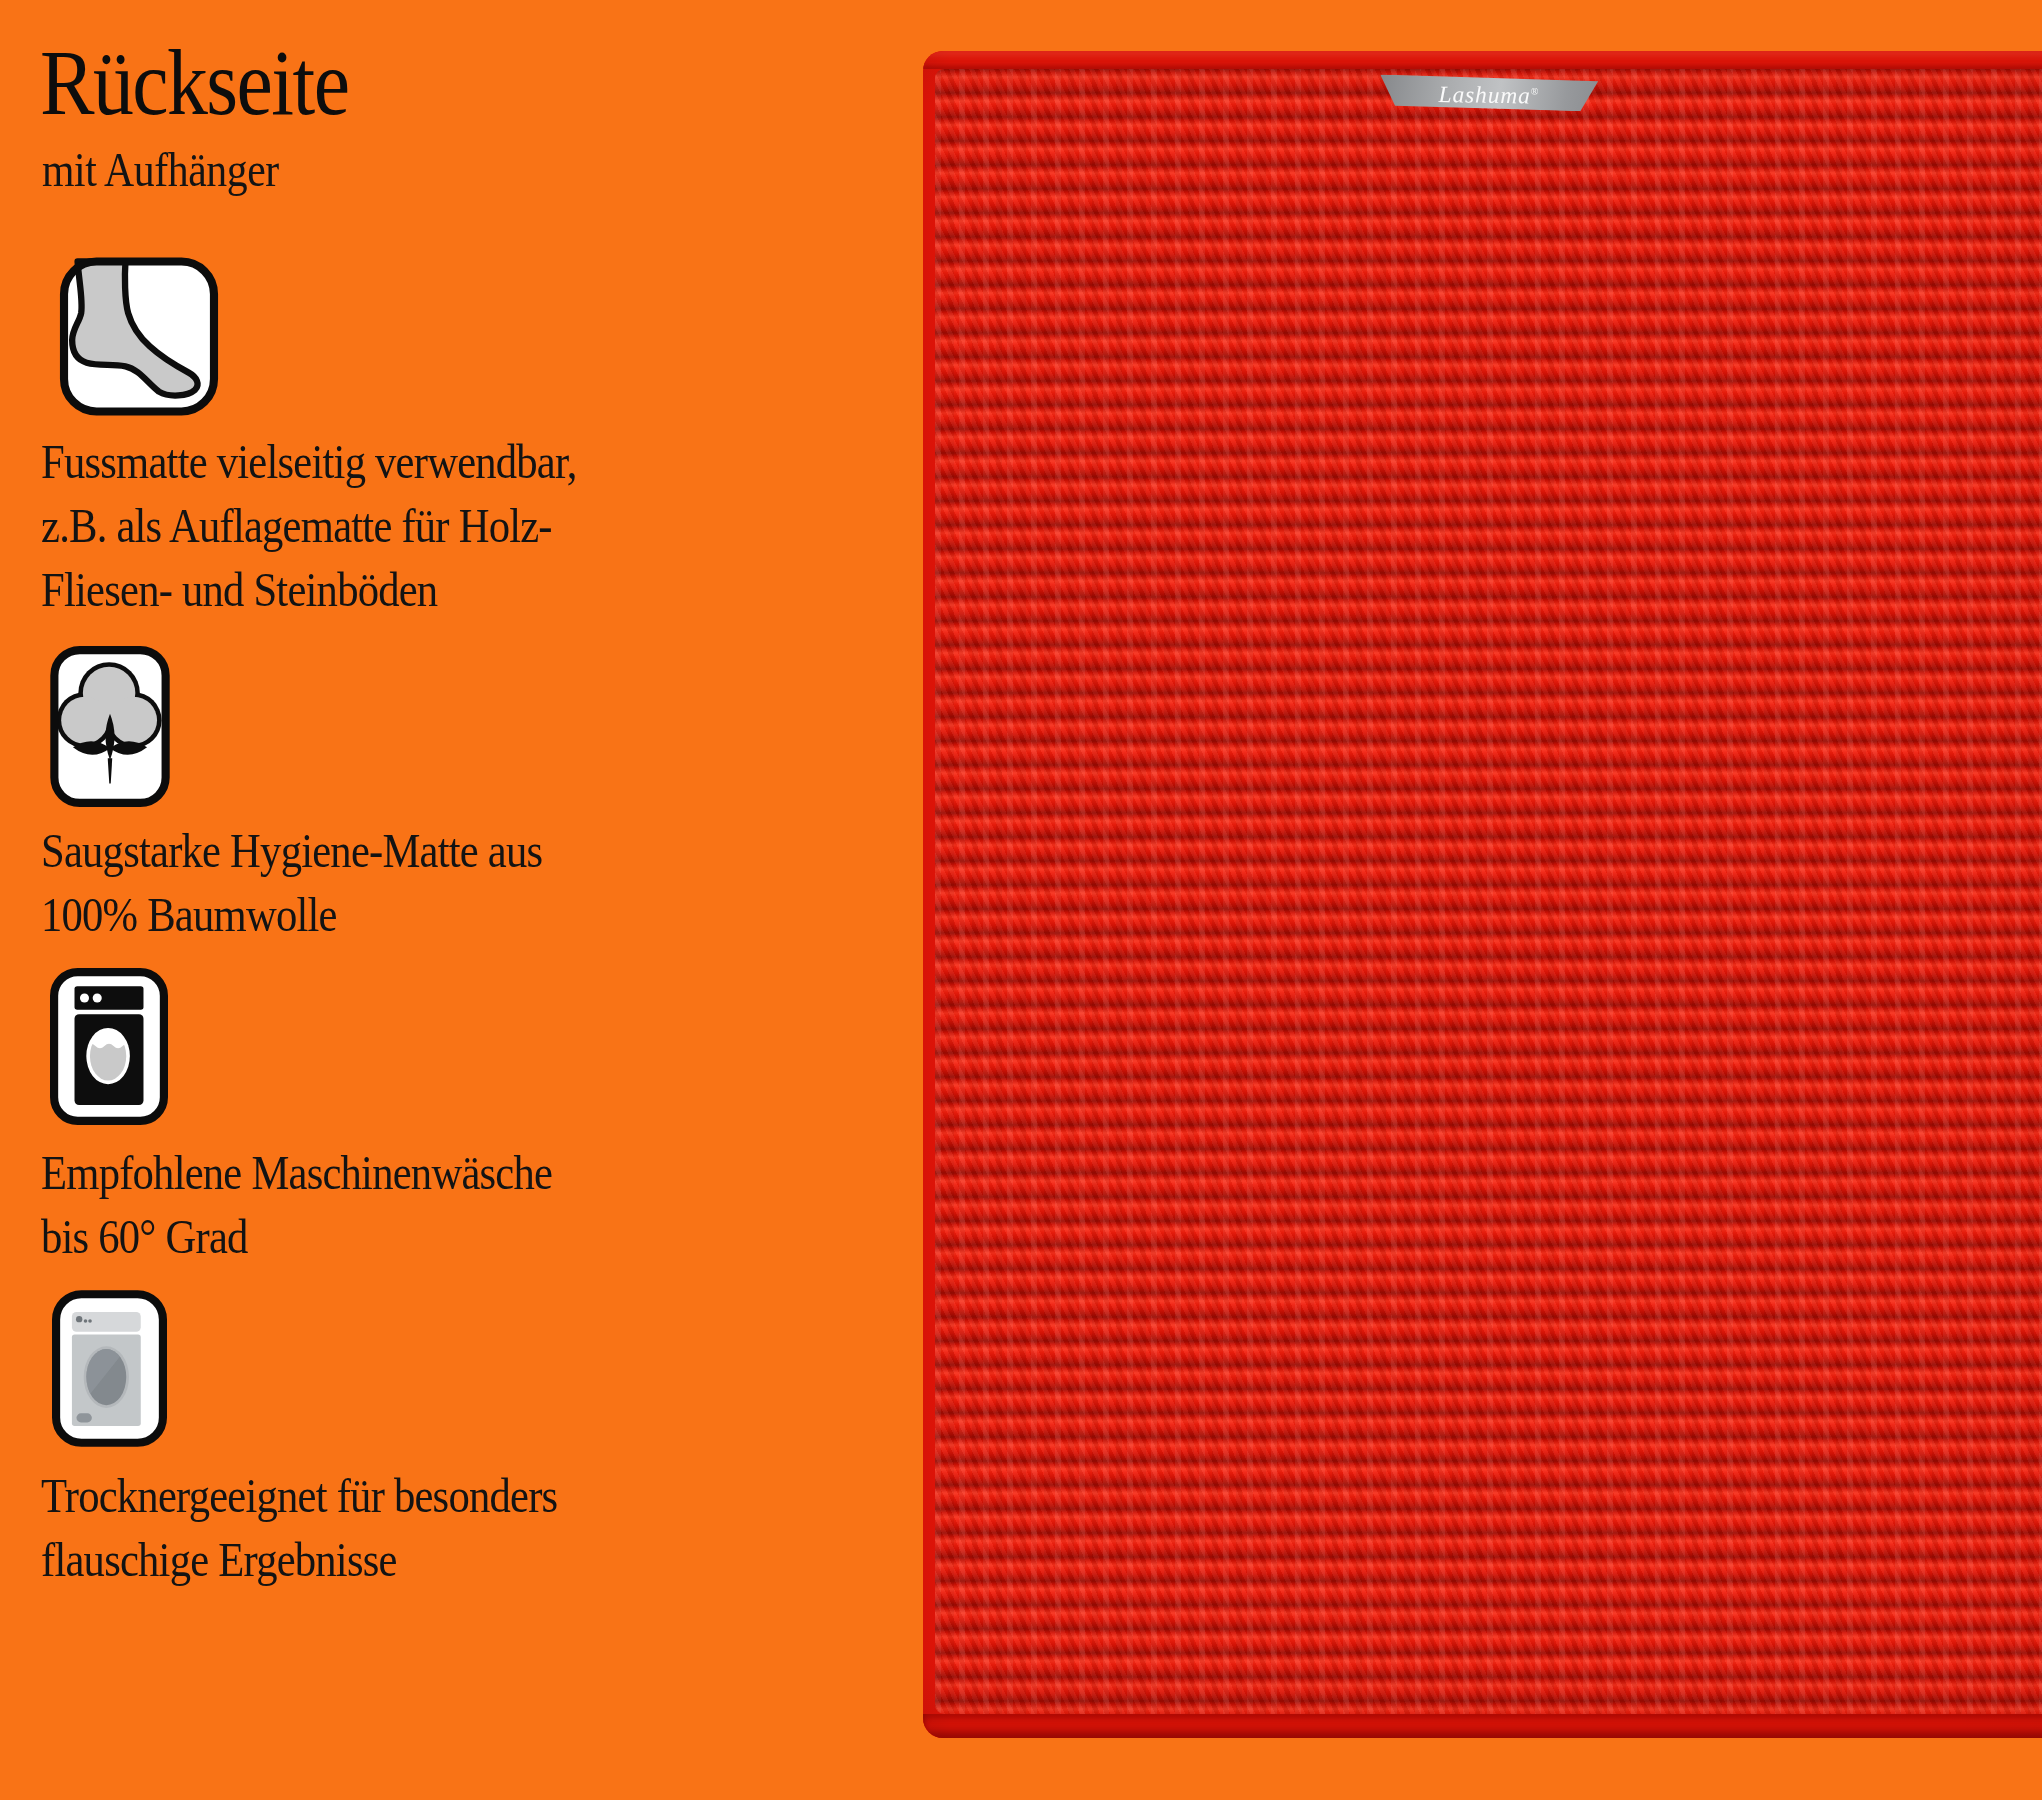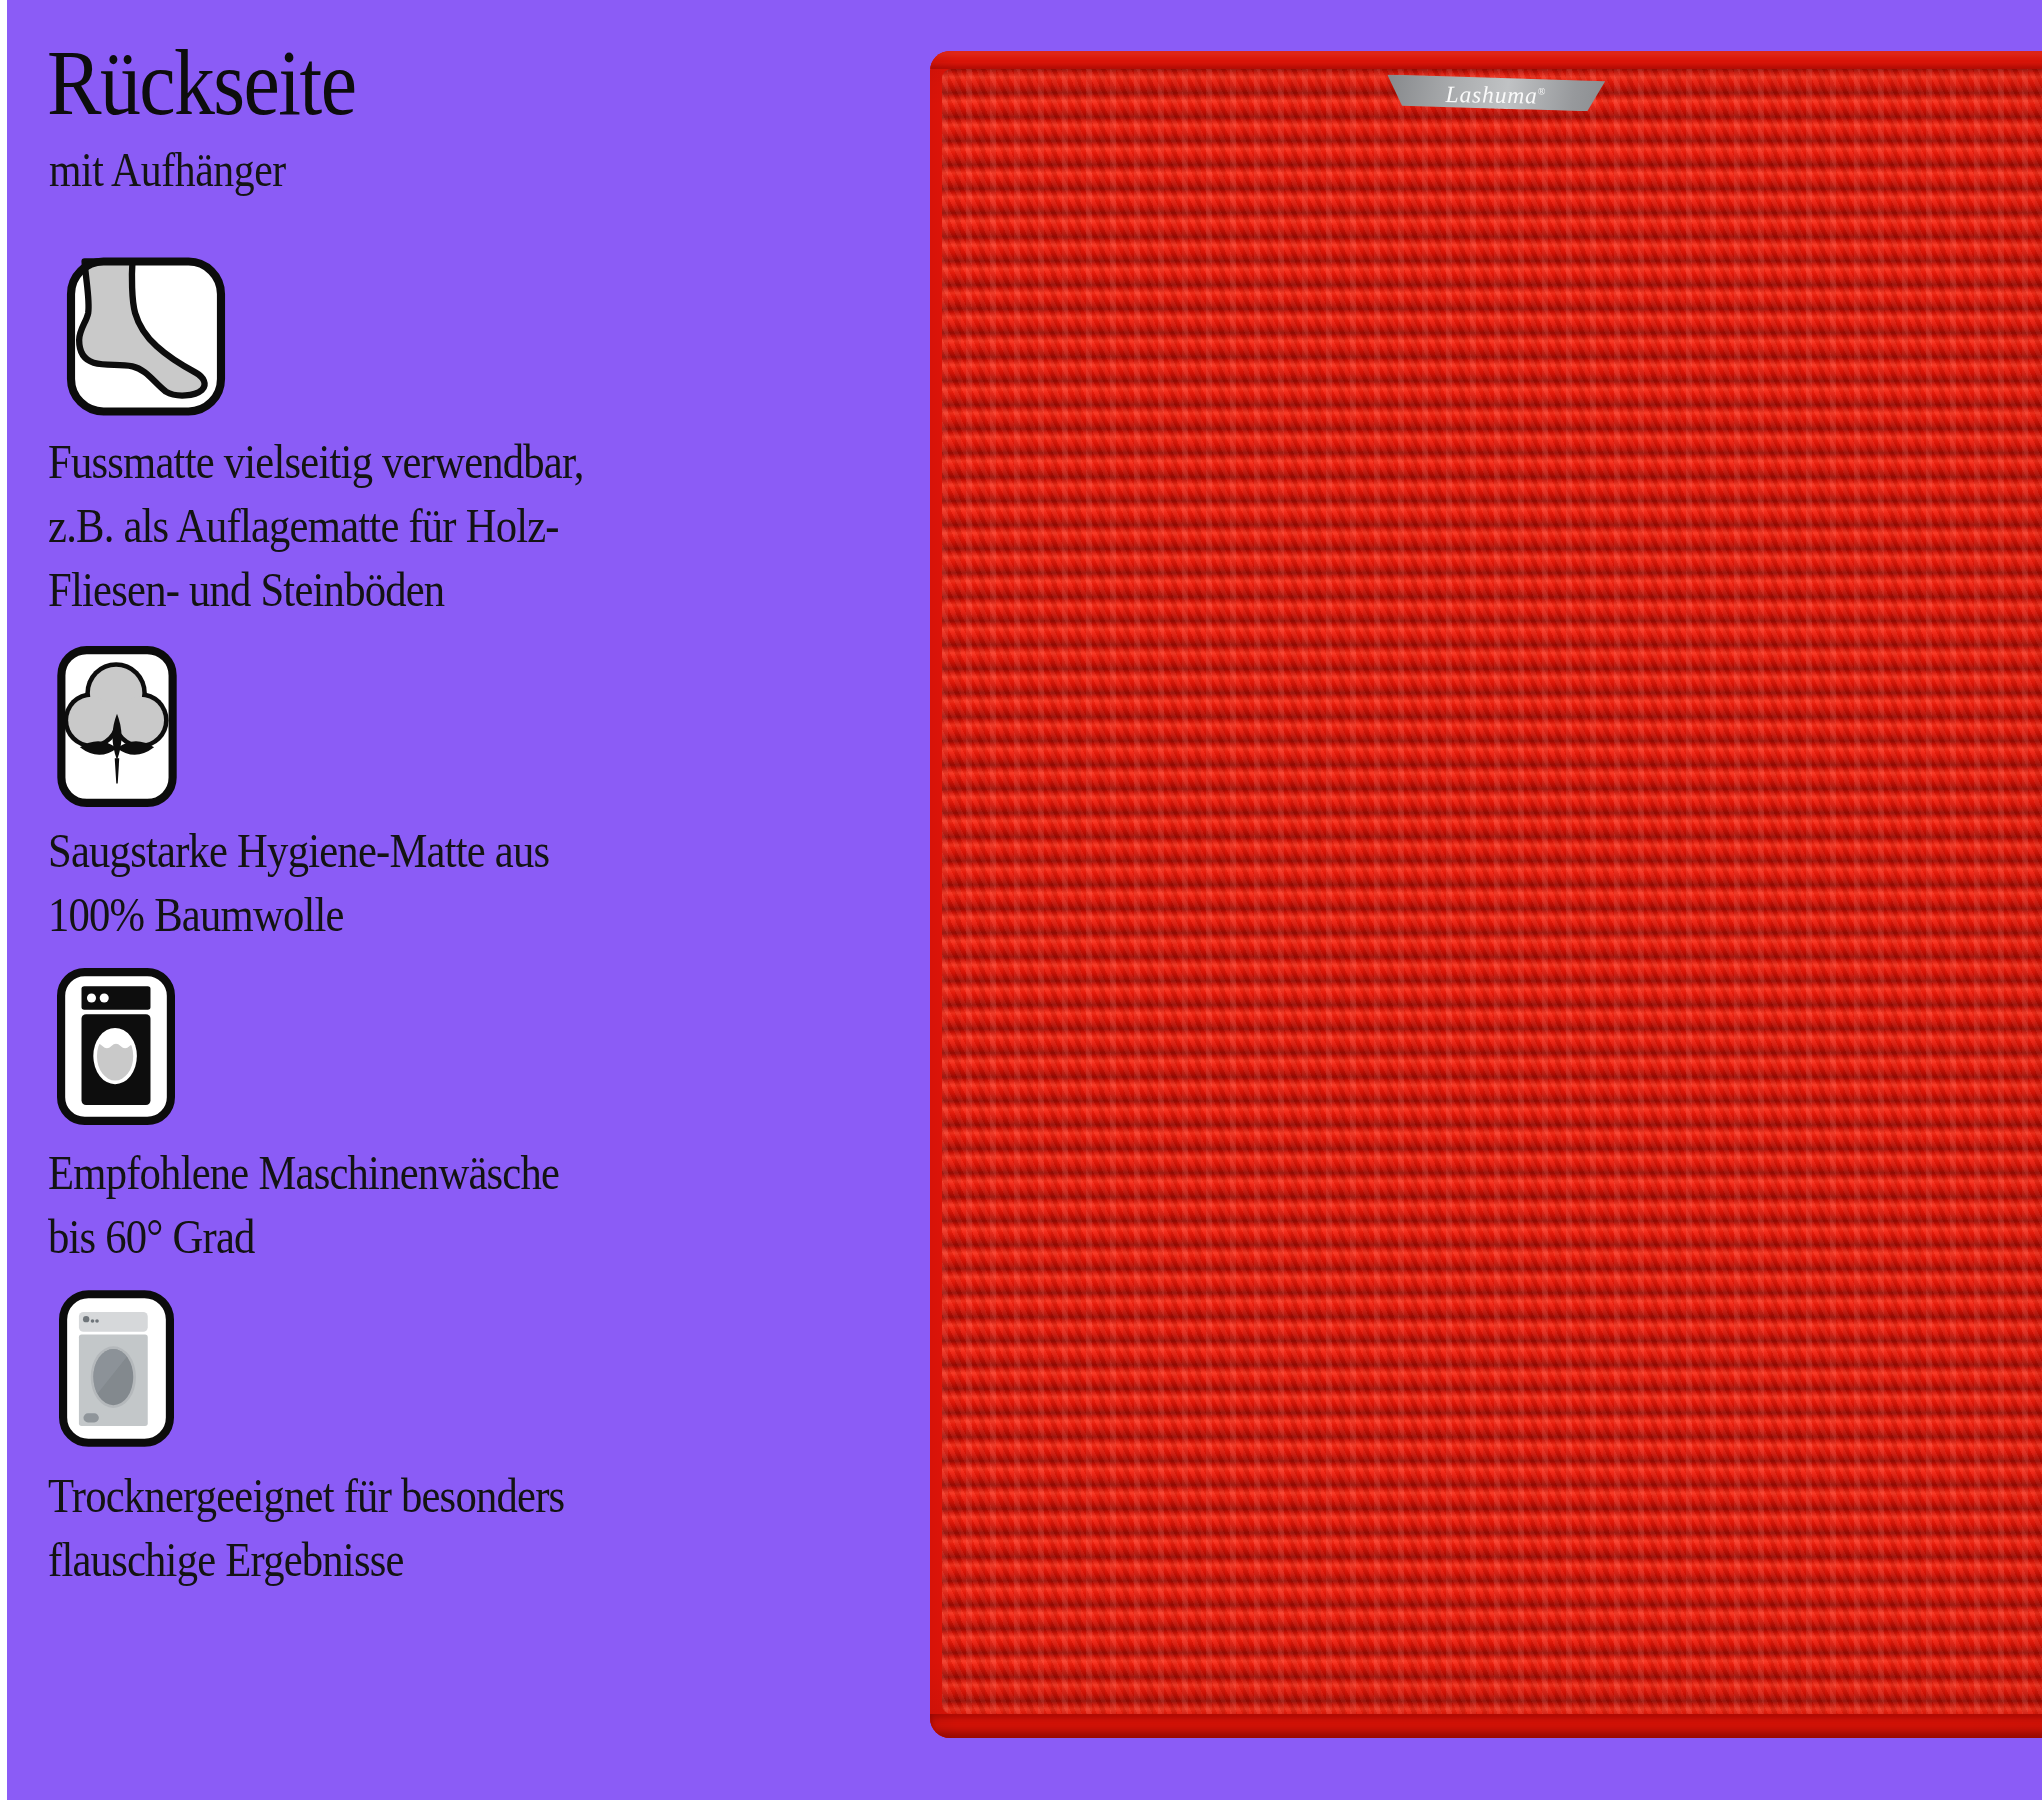--- a/index.html
+++ b/index.html
@@ -2,21 +2,21 @@
 <html style="font-size:14.4px"><head>
 <meta charset="utf-8">
 <style>
   * { margin:0; padding:0; box-sizing:border-box; }
   html,body { background:#ffffff; }
   body {
     width:2042px; height:1800px; position:relative;
     font-family:"Liberation Serif","DejaVu Serif",serif;
     color:#101010; overflow:hidden;
   }
-  .canvas { position:absolute; inset:0; background:#8b5cf6;margin-left:7px; }
+  .canvas { position:absolute; inset:0; background:#f97316; }
 
   
   .cond { display:inline-block; transform:scaleX(.87); transform-origin:0 0; white-space:nowrap; }
 
   .title {
     position:absolute; left:40px; top:32px;
     font-size:94px; line-height:1.08; letter-spacing:-1.8px; font-weight:400; color:#0d0d0d;
   }
   .subtitle {
     position:absolute; left:42px; top:142px;

